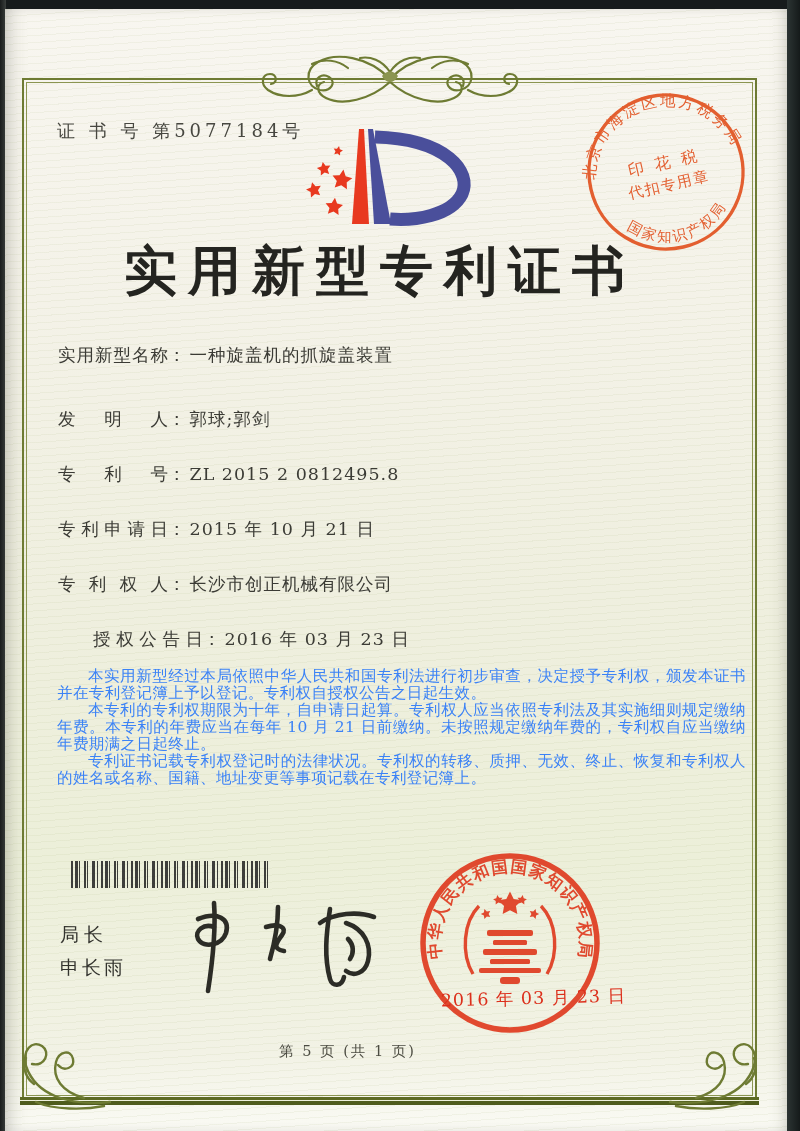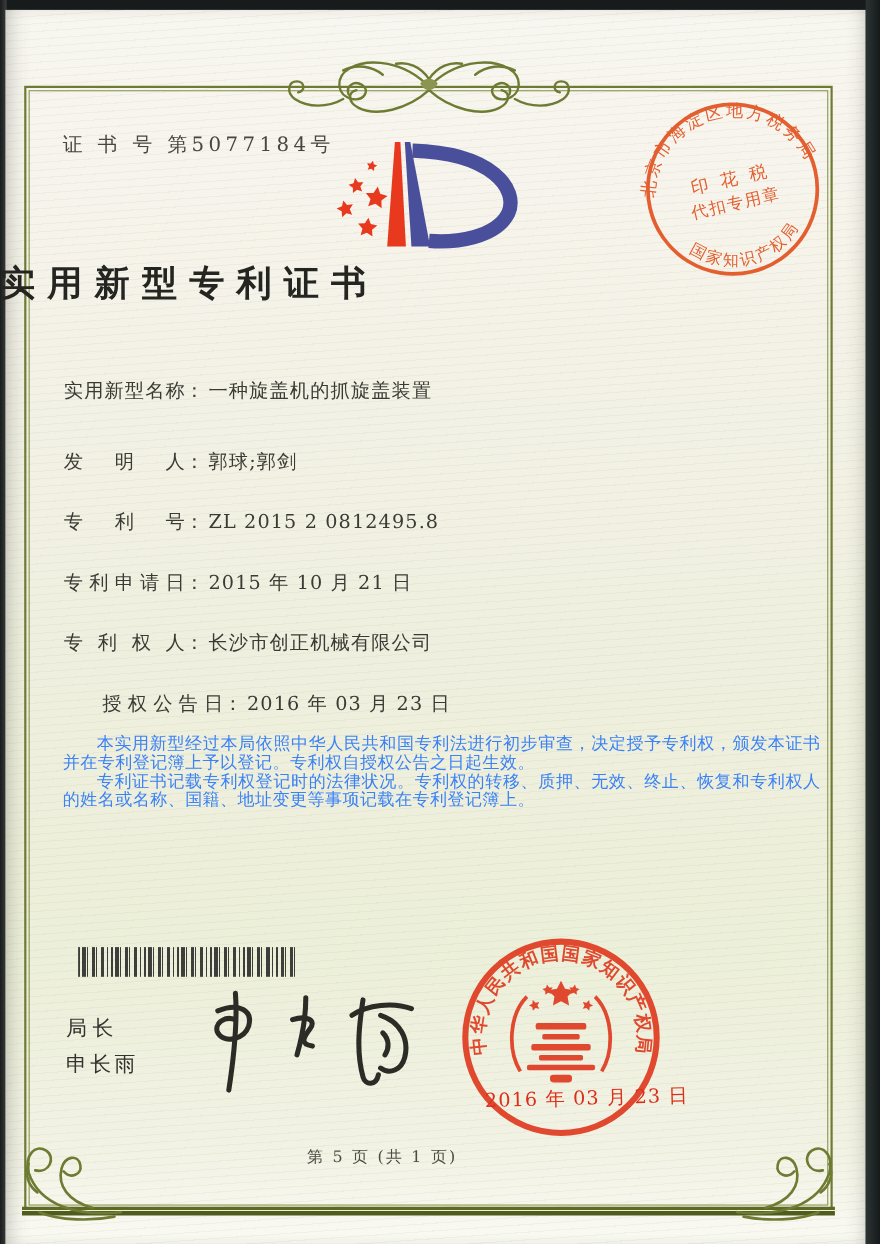--- a/index.html
+++ b/index.html
@@ -34,22 +34,22 @@
     background:linear-gradient(180deg,#5d6a24 0 3px,#eef0dc 3px 4px,#4f5c1d 4px 100%);
   }
   .ornament-top { position:absolute; left:252px; top:46px; }
   .corner-fl { position:absolute; }
 
   .cert-no {
     position:absolute; left:57px; top:119px; font-size:18px; letter-spacing:4px; color:#474740;
   }
   .logo { position:absolute; left:292px; top:124px; }
   .page-title {
-    position:absolute; left:0; top:236px; width:760px; text-align:left;
-    font-size:32px; font-weight:bold; letter-spacing:11px; color:#242420;
+    position:absolute; left:0; top:236px; width:760px; text-align:center;
+    font-size:53px; font-weight:bold; letter-spacing:11px; color:#242420;
   }
 
   .field-row { position:absolute; left:58px; font-size:17.5px; color:#3b3b35; white-space:nowrap; }
   .field-label { display:inline-block; width:110px; text-align:justify; text-align-last:justify; -moz-text-align-last:justify; }
   .field-colon { display:inline; }
   .field-value { display:inline; margin-left:4px; letter-spacing:1px; }
 
   .body-text {
     position:absolute; left:57px; top:668px; width:689px;
     font-size:15.5px; line-height:17px; color:#3b82f6;
@@ -190,20 +190,21 @@
   </div>
   <div class="field-row" style="top:572px;">
     <span class="field-label">专利权人</span><span class="field-colon">：</span><span class="field-value">长沙市创正机械有限公司</span>
   </div>
   <div class="field-row" style="top:627px;margin-left:35px;">
     <span class="field-label">授权公告日</span><span class="field-colon">：</span><span class="field-value">2016 年 03 月 23 日</span>
   </div>
 
   <div class="body-text">
     <p>本实用新型经过本局依照中华人民共和国专利法进行初步审查，决定授予专利权，颁发本证书并在专利登记簿上予以登记。专利权自授权公告之日起生效。</p>
+    <p>本专利的专利权期限为十年，自申请日起算。专利权人应当依照专利法及其实施细则规定缴纳年费。本专利的年费应当在每年 10 月 21 日前缴纳。未按照规定缴纳年费的，专利权自应当缴纳年费期满之日起终止。</p>
     <p>专利证书记载专利权登记时的法律状况。专利权的转移、质押、无效、终止、恢复和专利权人的姓名或名称、国籍、地址变更等事项记载在专利登记簿上。</p>
   </div>
 
   <div class="barcode"></div>
 
   <div class="signer-title">局长</div>
   <div class="signer-name">申长雨</div>
 
   <svg class="signature" width="215" height="105" viewBox="0 0 215 105">
     <g stroke="#2c2c26" stroke-width="4.6" fill="none" stroke-linecap="round" stroke-linejoin="round">

